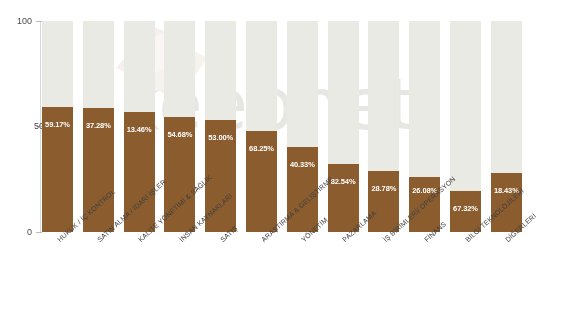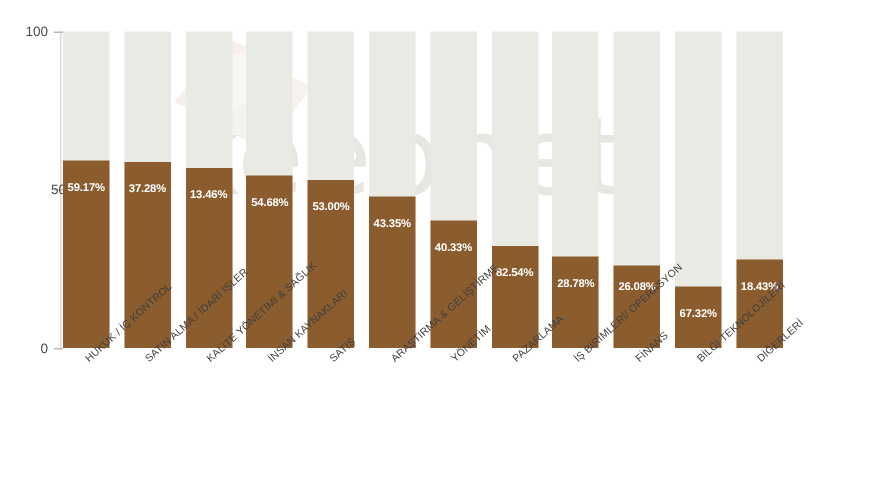--- a/index.html
+++ b/index.html
@@ -164,21 +164,21 @@
           <div class="bar-value" style="bottom: 93px; color: rgb(255, 255, 255); text-align: center;">54.68%</div>
         </div>
         <div class="bar-group" style="left: 205.2px;">
           <div class="bar-track" style="background: rgb(234, 234, 228);"></div>
           <div class="bar-fill" style="height: 112px; background: rgb(138, 92, 46);"></div>
           <div class="bar-value" style="bottom: 90px; color: rgb(255, 255, 255);">53.00%</div>
         </div>
         <div class="bar-group" style="left: 246px;">
           <div class="bar-track" style="background: rgb(234, 234, 228);"></div>
           <div class="bar-fill" style="height: 101px; background: rgb(138, 92, 46);"></div>
-          <div class="bar-value" style="bottom: 79px; color: rgb(255, 255, 255);">43.35%</div>
+          <div class="bar-value" style="bottom: 79px; color: rgb(255, 255, 255);">68.25%</div>
         </div>
         <div class="bar-group" style="left: 286.8px;">
           <div class="bar-track" style="background: rgb(234, 234, 228);"></div>
           <div class="bar-fill" style="height: 85px; background: rgb(138, 92, 46);"></div>
           <div class="bar-value" style="bottom: 63px; color: rgb(255, 255, 255);">40.33%</div>
         </div>
         <div class="bar-group" style="left: 327.6px;">
           <div class="bar-track" style="background: rgb(234, 234, 228);"></div>
           <div class="bar-fill" style="height: 68px; background: rgb(138, 92, 46);"></div>
           <div class="bar-value" style="bottom: 46px; color: rgb(255, 255, 255);">82.54%</div>

